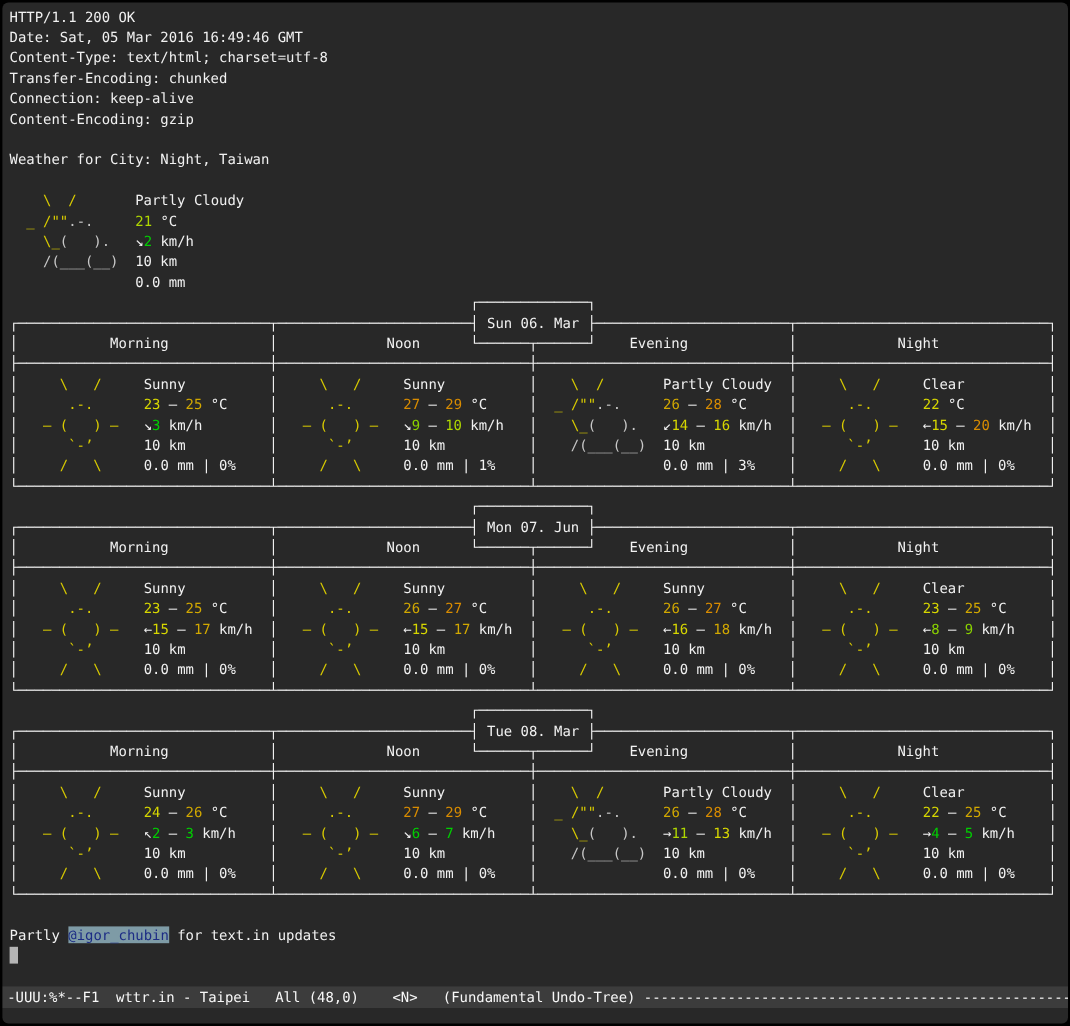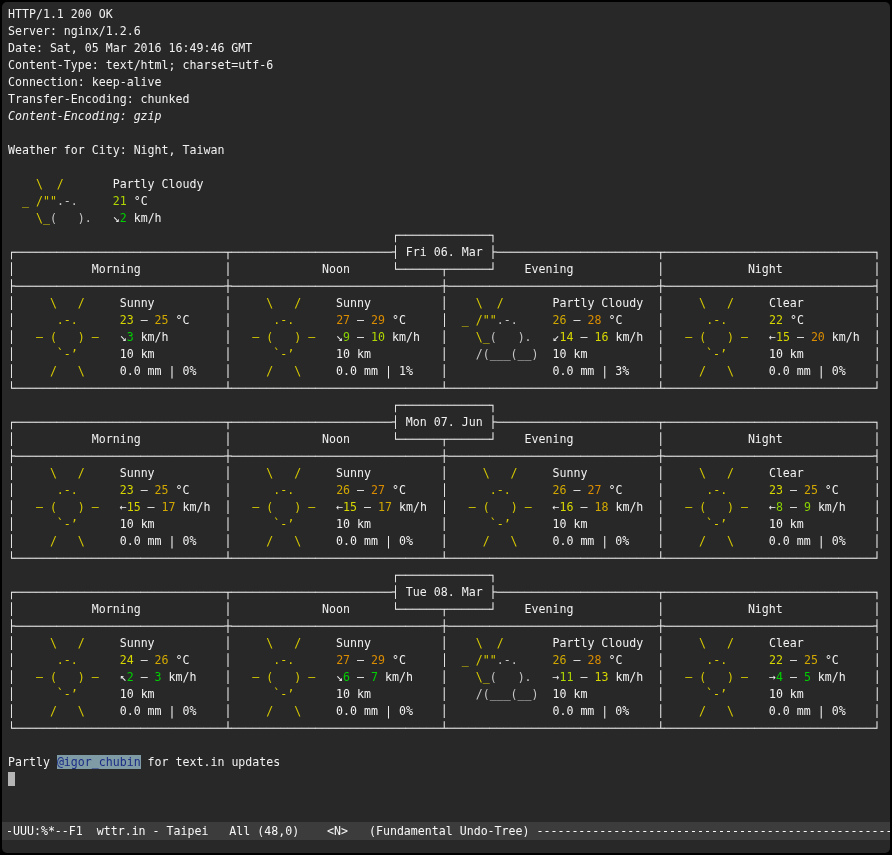--- a/index.html
+++ b/index.html
@@ -17,34 +17,35 @@
     line-height:18px; background:#3c3c3c; color:#f8f8f8;
     white-space:pre; overflow:hidden; padding-left:4px; box-sizing:border-box;
   }
 </style>
 </head>
 <body>
 
 <div class="window">
   <div class="buffer" id="terminal-buffer">
       <div class="line"><span style="color: rgb(241, 241, 241);">HTTP/1.1 200 OK</span></div>
-      <div class="line"><span style="color: rgb(241, 241, 241);">Server: nginx/1.2.6</span></div>
       <div class="line"><span style="color: rgb(241, 241, 241);">Date: Sat, 05 Mar 2016 16:49:46 GMT</span></div>
-      <div class="line"><span style="color: rgb(241, 241, 241);">Content-Type: text/html; charset=utf-6</span></div>
+      <div class="line"><span style="color: rgb(241, 241, 241);">Content-Type: text/html; charset=utf-8</span></div>
+      <div class="line"><span style="color: rgb(241, 241, 241);">Transfer-Encoding: chunked</span></div>
       <div class="line"><span style="color: rgb(241, 241, 241);">Connection: keep-alive</span></div>
-      <div class="line"><span style="color: rgb(241, 241, 241);">Transfer-Encoding: chunked</span></div>
-      <div class="line"><span style="color: rgb(241, 241, 241); font-style: italic;">Content-Encoding: gzip</span></div>
+      <div class="line"><span style="color: rgb(241, 241, 241);">Content-Encoding: gzip</span></div>
       <div class="line"></div>
       <div class="line"><span style="color: rgb(241, 241, 241);">Weather for City: Night, Taiwan</span></div>
       <div class="line"></div>
       <div class="line"><span style="color: rgb(217, 203, 0);">    \  /       </span><span style="color: rgb(241, 241, 241);">Partly Cloudy</span></div>
       <div class="line"><span style="color: rgb(217, 203, 0);">  _ /""</span><span style="color: rgb(200, 200, 200);">.-.     </span><span style="color: rgb(175, 215, 0);">21</span><span style="color: rgb(241, 241, 241);"> °C</span></div>
       <div class="line"><span style="color: rgb(217, 203, 0);">    \_</span><span style="color: rgb(200, 200, 200);">(   ).   </span><span style="color: rgb(241, 241, 241);">↘</span><span style="color: rgb(0, 207, 0);">2</span><span style="color: rgb(241, 241, 241);"> km/h</span></div>
+      <div class="line"><span style="color: rgb(200, 200, 200);">    /(___(__)  </span><span style="color: rgb(241, 241, 241);">10 km</span></div>
+      <div class="line"><span style="color: rgb(241, 241, 241);">               </span><span style="color: rgb(241, 241, 241);">0.0 mm</span></div>
       <div class="line"><span style="color: rgb(241, 241, 241);">                                                       ┌─────────────┐</span></div>
-      <div class="line"><span style="color: rgb(241, 241, 241);">┌──────────────────────────────┬───────────────────────┤ Fri 06. Mar ├───────────────────────┬──────────────────────────────┐</span></div>
+      <div class="line"><span style="color: rgb(241, 241, 241);">┌──────────────────────────────┬───────────────────────┤ Sun 06. Mar ├───────────────────────┬──────────────────────────────┐</span></div>
       <div class="line"><span style="color: rgb(241, 241, 241);">│           Morning            │             Noon      └──────┬──────┘    Evening            │            Night             │</span></div>
       <div class="line"><span style="color: rgb(241, 241, 241);">├──────────────────────────────┼──────────────────────────────┼──────────────────────────────┼──────────────────────────────┤</span></div>
       <div class="line"><span style="color: rgb(241, 241, 241);">│</span><span style="color: rgb(217, 203, 0);">     \   /     </span><span style="color: rgb(241, 241, 241);">Sunny</span><span style="color: rgb(241, 241, 241);">          </span><span style="color: rgb(241, 241, 241);">│</span><span style="color: rgb(217, 203, 0);">     \   /     </span><span style="color: rgb(241, 241, 241);">Sunny</span><span style="color: rgb(241, 241, 241);">          </span><span style="color: rgb(241, 241, 241);">│</span><span style="color: rgb(217, 203, 0);">    \  /       </span><span style="color: rgb(241, 241, 241);">Partly Cloudy</span><span style="color: rgb(241, 241, 241);">  </span><span style="color: rgb(241, 241, 241);">│</span><span style="color: rgb(217, 203, 0);">     \   /     </span><span style="color: rgb(241, 241, 241);">Clear</span><span style="color: rgb(241, 241, 241);">          </span><span style="color: rgb(241, 241, 241);">│</span></div>
       <div class="line"><span style="color: rgb(241, 241, 241);">│</span><span style="color: rgb(217, 203, 0);">      .-.      </span><span style="color: rgb(215, 215, 0);">23</span><span style="color: rgb(241, 241, 241);"> – </span><span style="color: rgb(210, 168, 0);">25</span><span style="color: rgb(241, 241, 241);"> °C</span><span style="color: rgb(241, 241, 241);">     </span><span style="color: rgb(241, 241, 241);">│</span><span style="color: rgb(217, 203, 0);">      .-.      </span><span style="color: rgb(217, 140, 0);">27</span><span style="color: rgb(241, 241, 241);"> – </span><span style="color: rgb(217, 140, 0);">29</span><span style="color: rgb(241, 241, 241);"> °C</span><span style="color: rgb(241, 241, 241);">     </span><span style="color: rgb(241, 241, 241);">│</span><span style="color: rgb(217, 203, 0);">  _ /""</span><span style="color: rgb(200, 200, 200);">.-.     </span><span style="color: rgb(210, 168, 0);">26</span><span style="color: rgb(241, 241, 241);"> – </span><span style="color: rgb(217, 140, 0);">28</span><span style="color: rgb(241, 241, 241);"> °C</span><span style="color: rgb(241, 241, 241);">     </span><span style="color: rgb(241, 241, 241);">│</span><span style="color: rgb(217, 203, 0);">      .-.      </span><span style="color: rgb(215, 215, 0);">22</span><span style="color: rgb(241, 241, 241);"> °C</span><span style="color: rgb(241, 241, 241);">          </span><span style="color: rgb(241, 241, 241);">│</span></div>
       <div class="line"><span style="color: rgb(241, 241, 241);">│</span><span style="color: rgb(217, 203, 0);">   – (   ) –   </span><span style="color: rgb(241, 241, 241);">↘</span><span style="color: rgb(0, 207, 0);">3</span><span style="color: rgb(241, 241, 241);"> km/h</span><span style="color: rgb(241, 241, 241);">        </span><span style="color: rgb(241, 241, 241);">│</span><span style="color: rgb(217, 203, 0);">   – (   ) –   </span><span style="color: rgb(241, 241, 241);">↘</span><span style="color: rgb(138, 210, 0);">9</span><span style="color: rgb(241, 241, 241);"> – </span><span style="color: rgb(175, 215, 0);">10</span><span style="color: rgb(241, 241, 241);"> km/h</span><span style="color: rgb(241, 241, 241);">   </span><span style="color: rgb(241, 241, 241);">│</span><span style="color: rgb(217, 203, 0);">    \_</span><span style="color: rgb(200, 200, 200);">(   ).   </span><span style="color: rgb(241, 241, 241);">↙</span><span style="color: rgb(215, 215, 0);">14</span><span style="color: rgb(241, 241, 241);"> – </span><span style="color: rgb(215, 215, 0);">16</span><span style="color: rgb(241, 241, 241);"> km/h</span><span style="color: rgb(241, 241, 241);">  </span><span style="color: rgb(241, 241, 241);">│</span><span style="color: rgb(217, 203, 0);">   – (   ) –   </span><span style="color: rgb(241, 241, 241);">←</span><span style="color: rgb(215, 215, 0);">15</span><span style="color: rgb(241, 241, 241);"> – </span><span style="color: rgb(217, 140, 0);">20</span><span style="color: rgb(241, 241, 241);"> km/h</span><span style="color: rgb(241, 241, 241);">  </span><span style="color: rgb(241, 241, 241);">│</span></div>
       <div class="line"><span style="color: rgb(241, 241, 241);">│</span><span style="color: rgb(217, 203, 0);">      `-’      </span><span style="color: rgb(241, 241, 241);">10 km</span><span style="color: rgb(241, 241, 241);">          </span><span style="color: rgb(241, 241, 241);">│</span><span style="color: rgb(217, 203, 0);">      `-’      </span><span style="color: rgb(241, 241, 241);">10 km</span><span style="color: rgb(241, 241, 241);">          </span><span style="color: rgb(241, 241, 241);">│</span><span style="color: rgb(200, 200, 200);">    /(___(__)  </span><span style="color: rgb(241, 241, 241);">10 km</span><span style="color: rgb(241, 241, 241);">          </span><span style="color: rgb(241, 241, 241);">│</span><span style="color: rgb(217, 203, 0);">      `-’      </span><span style="color: rgb(241, 241, 241);">10 km</span><span style="color: rgb(241, 241, 241);">          </span><span style="color: rgb(241, 241, 241);">│</span></div>
       <div class="line"><span style="color: rgb(241, 241, 241);">│</span><span style="color: rgb(217, 203, 0);">     /   \     </span><span style="color: rgb(241, 241, 241);">0.0 mm | 0%</span><span style="color: rgb(241, 241, 241);">    </span><span style="color: rgb(241, 241, 241);">│</span><span style="color: rgb(217, 203, 0);">     /   \     </span><span style="color: rgb(241, 241, 241);">0.0 mm | 1%</span><span style="color: rgb(241, 241, 241);">    </span><span style="color: rgb(241, 241, 241);">│</span><span style="color: rgb(241, 241, 241);">               </span><span style="color: rgb(241, 241, 241);">0.0 mm | 3%</span><span style="color: rgb(241, 241, 241);">    </span><span style="color: rgb(241, 241, 241);">│</span><span style="color: rgb(217, 203, 0);">     /   \     </span><span style="color: rgb(241, 241, 241);">0.0 mm | 0%</span><span style="color: rgb(241, 241, 241);">    </span><span style="color: rgb(241, 241, 241);">│</span></div>
       <div class="line"><span style="color: rgb(241, 241, 241);">└──────────────────────────────┴──────────────────────────────┴──────────────────────────────┴──────────────────────────────┘</span></div>
       <div class="line"><span style="color: rgb(241, 241, 241);">                                                       ┌─────────────┐</span></div>
       <div class="line"><span style="color: rgb(241, 241, 241);">┌──────────────────────────────┬───────────────────────┤ Mon 07. Jun ├───────────────────────┬──────────────────────────────┐</span></div>

